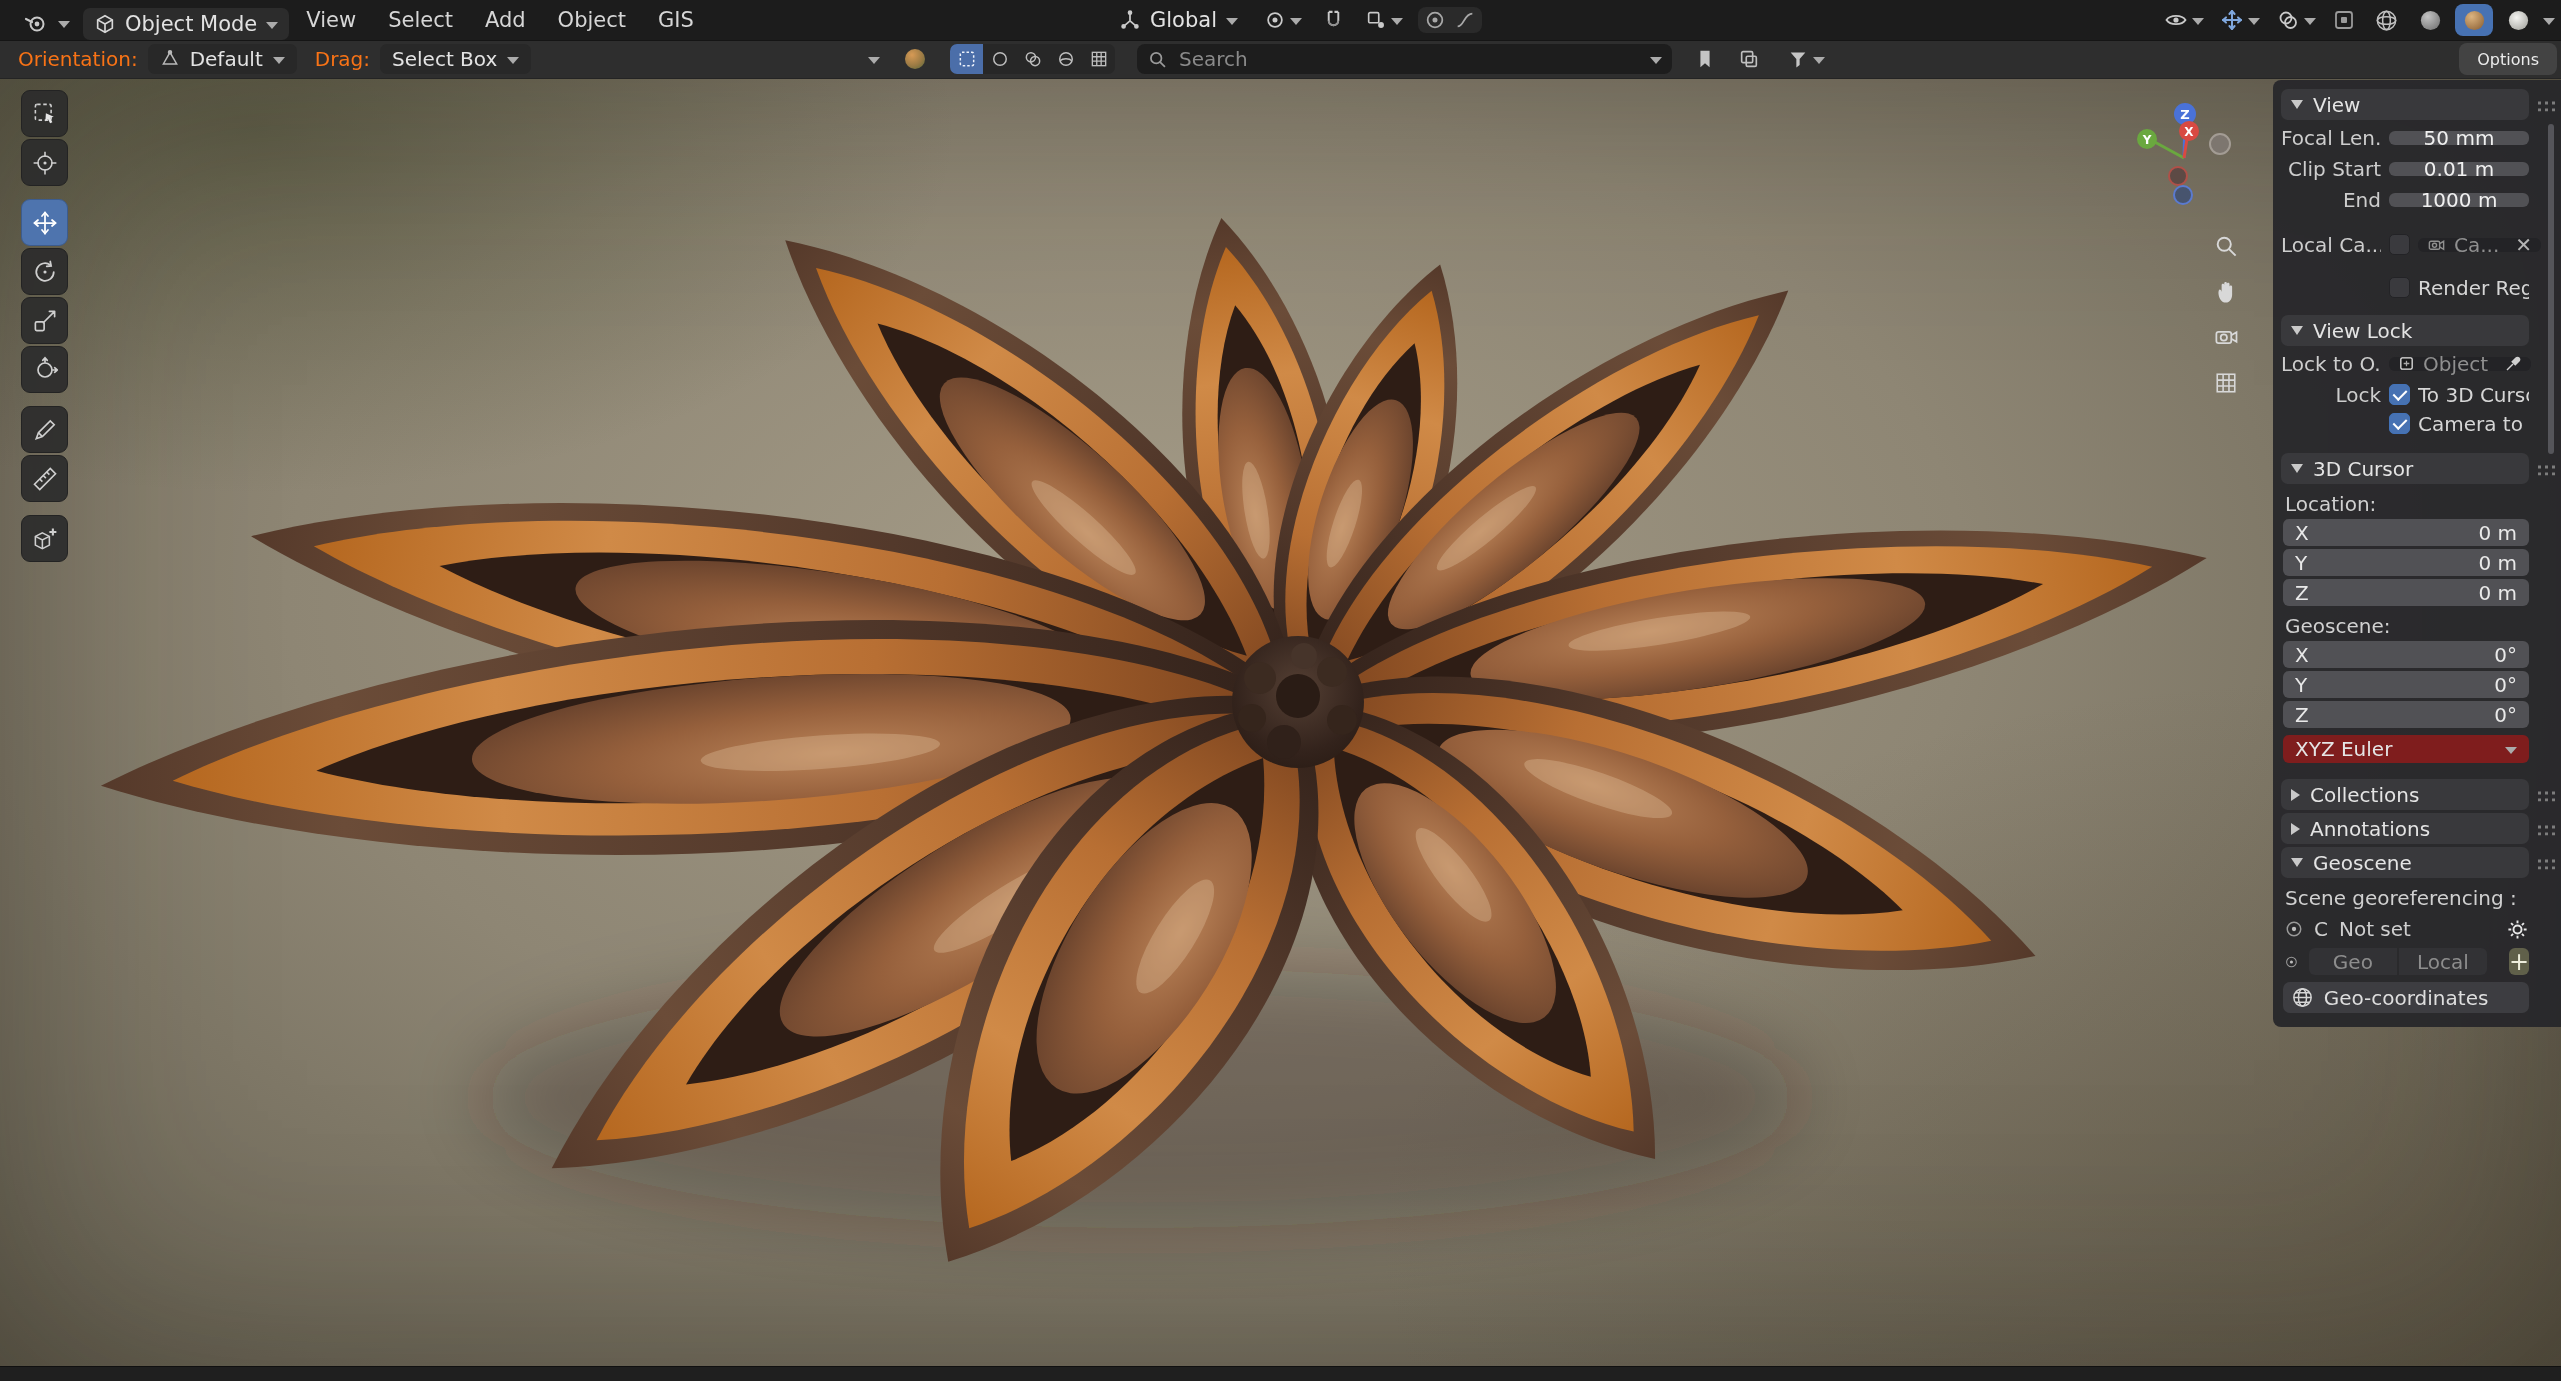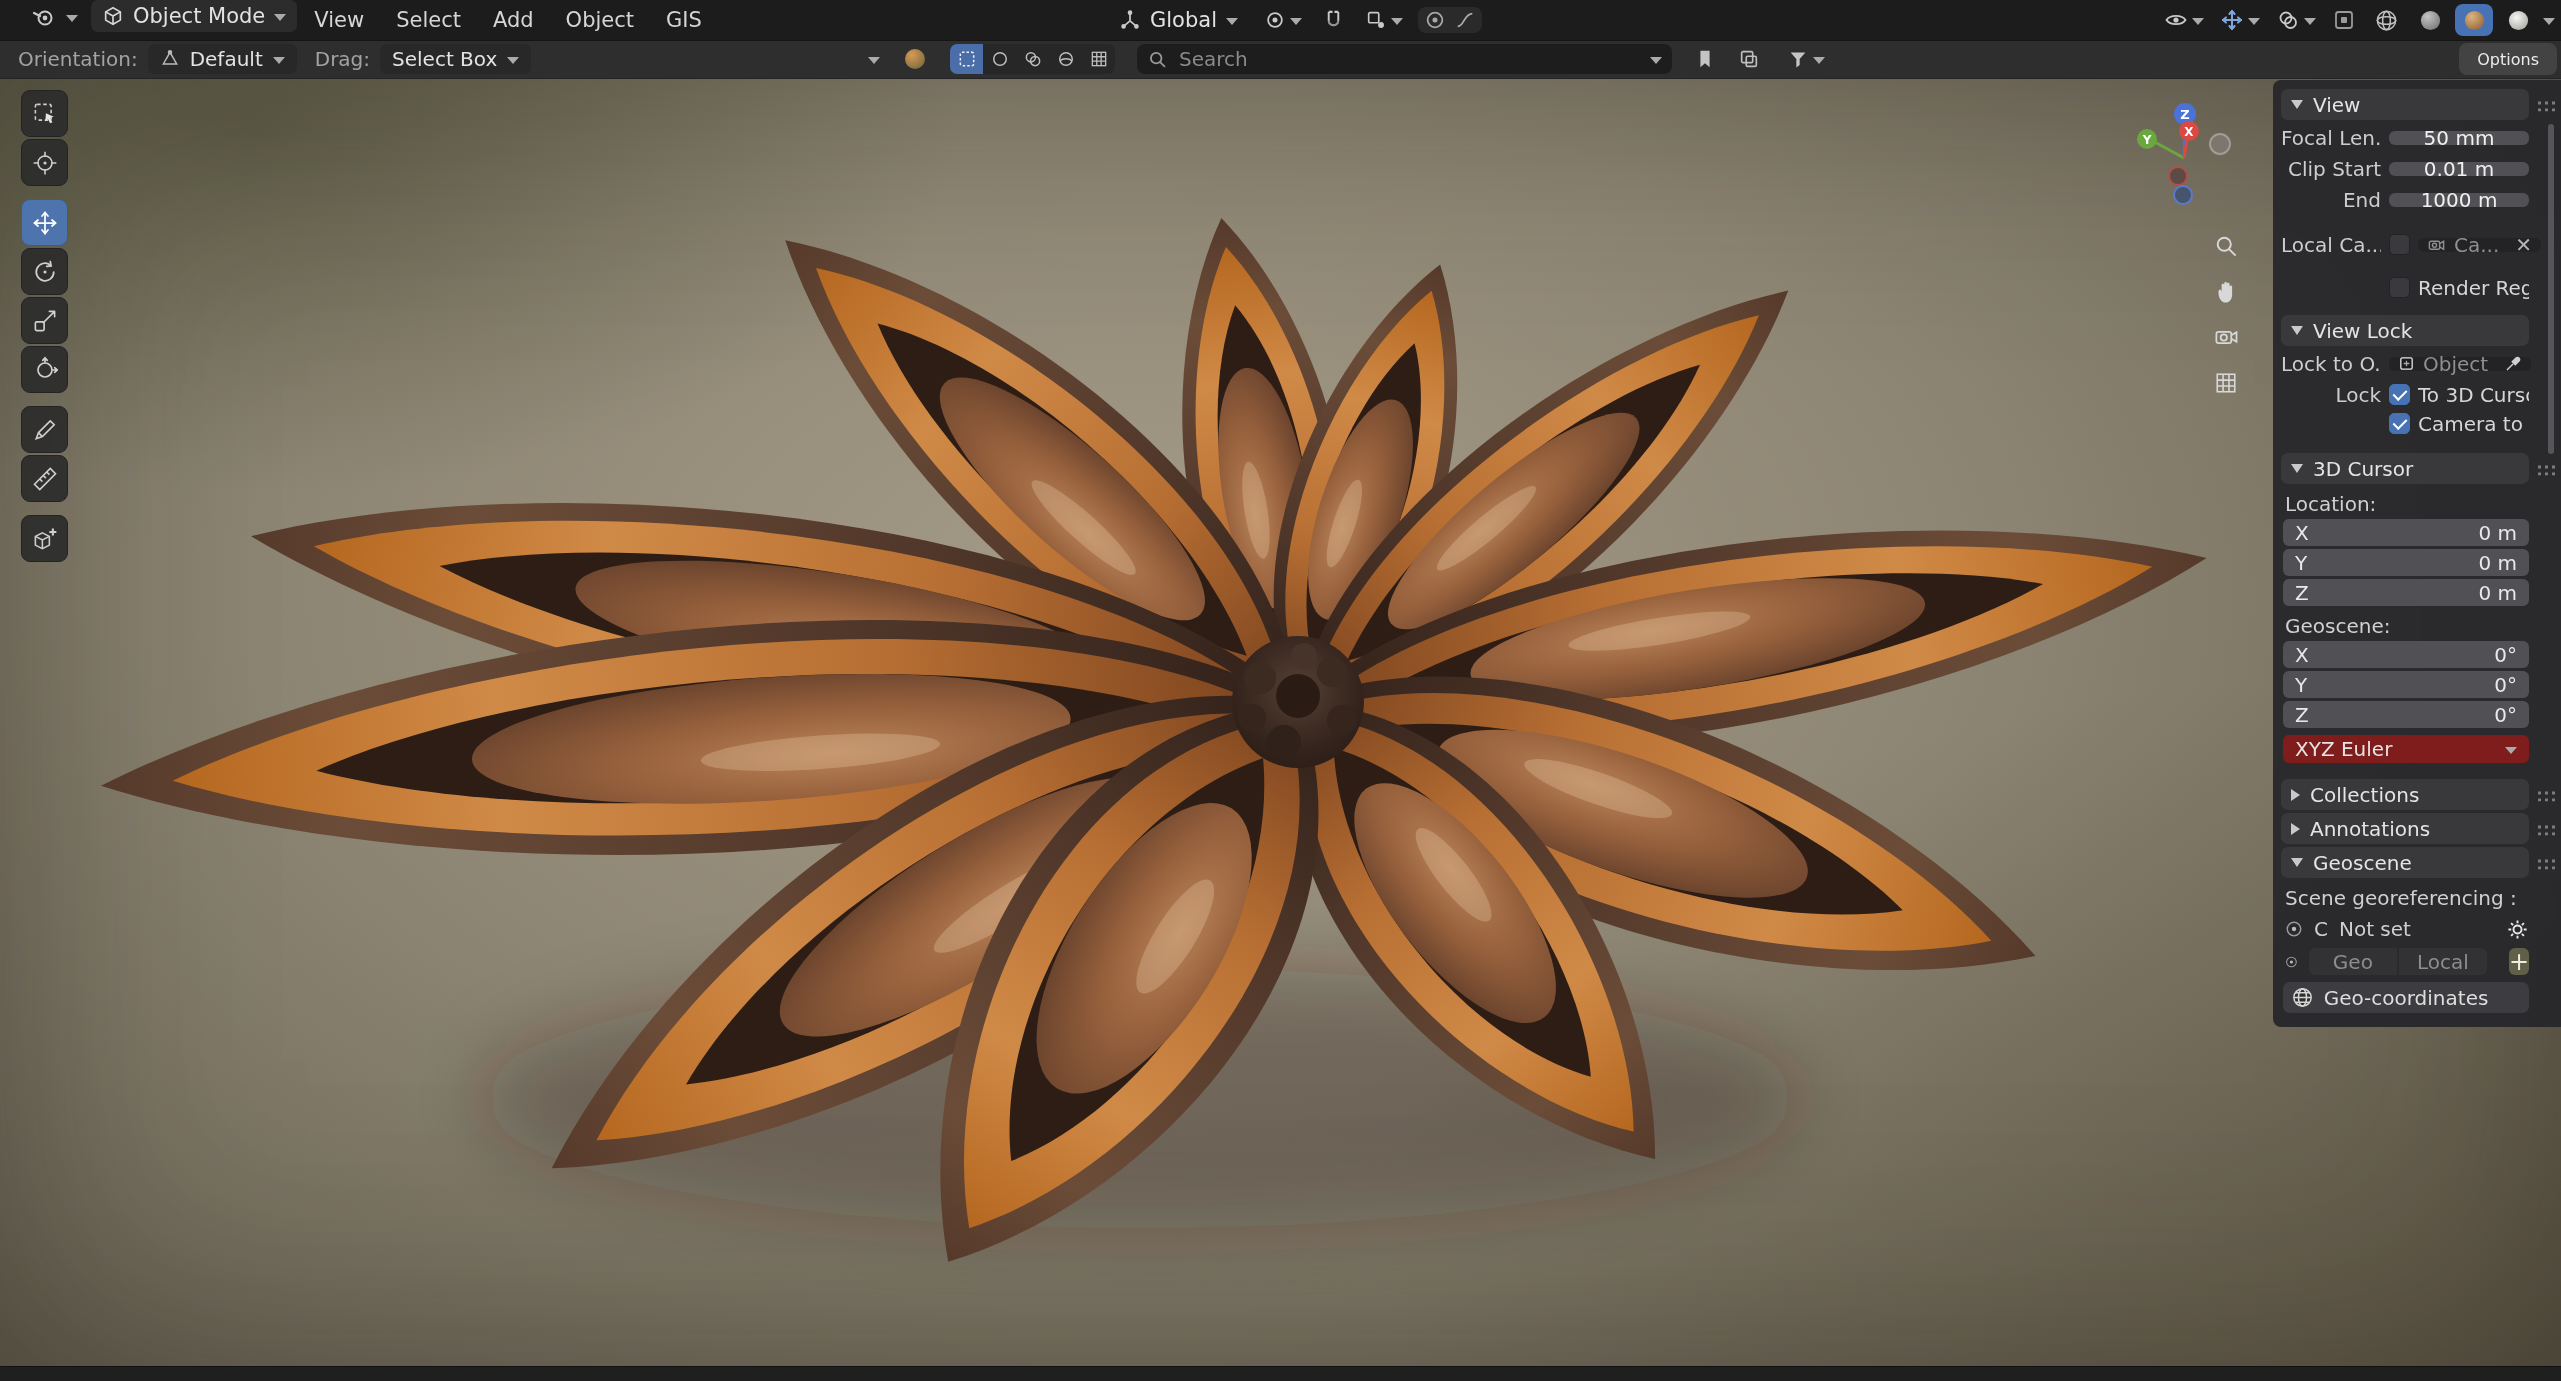--- a/index.html
+++ b/index.html
@@ -6,36 +6,36 @@
   body{
     width:2561px;height:1381px;position:relative;overflow:hidden;
     background:#1d1d1d;font-family:"DejaVu Sans","Liberation Sans",sans-serif;
     -webkit-user-select:none;user-select:none;color:#cfcfcf;
   }
   svg{display:block}
 
   
   .topbar{position:absolute;left:0;top:0;right:0;height:40px;background:#1c1c1c;
     display:flex;align-items:center;font-size:21px;z-index:40;border-bottom:1px solid #151515}
-  .tb-left{display:flex;align-items:flex-start;height:100%;padding-left:20px;gap:2px}
+  .tb-left{display:flex;align-items:flex-end;height:100%;padding-left:12px;gap:2px}
   .menu-item{padding:0 15px;height:100%;display:flex;align-items:center;color:#d6d6d6;cursor:default}
   .dd{display:flex;align-items:center;gap:9px;padding:4px 11px;border-radius:7px;color:#e2e2e2}
   .dd.bg{background:#2c2c2c}
   .chv{width:0;height:0;border-left:6px solid transparent;border-right:6px solid transparent;border-top:7px solid #ababab;margin-top:3px}
   .tb-center{position:absolute;left:1108px;top:0;height:40px;display:flex;align-items:center;gap:10px}
   .tb-right{position:absolute;right:6px;top:0;height:40px;display:flex;align-items:center;gap:6px}
   .icbtn{display:flex;align-items:center;gap:4px;padding:3px 5px;border-radius:6px}
   .pill{background:#2a2a2a;border-radius:8px;display:flex;align-items:center;padding:2px 6px;gap:8px}
   .shadepill{width:38px;height:32px;border-radius:8px;display:flex;align-items:center;justify-content:center}
   .shadepill.active{background:#4772b3}
 
   
   .header{position:absolute;left:0;top:40px;right:0;height:38px;background:#2e2e2e;
     display:flex;align-items:center;font-size:20px;z-index:35;border-bottom:1px solid #242424}
-  .hlabel{color:#a3a3a3;margin:0 10px 0 18px}
+  .hlabel{color:#f97316;margin:0 10px 0 18px}
   .hdd{background:#282828;border-radius:7px;height:30px;padding:0 12px;display:flex;gap:10px;align-items:center;color:#e3e3e3}
   .hcenter{position:absolute;left:868px;top:4px;height:30px;display:flex;align-items:center;gap:22px}
   .seg{display:flex;background:#272727;border-radius:7px;overflow:hidden}
   .segi{width:33px;height:30px;display:flex;align-items:center;justify-content:center}
   .segi.active{background:#4b6ea9}
   .search{width:515px;height:30px;background:#1d1d1d;border-radius:8px;display:flex;align-items:center;padding:0 10px;gap:9px}
   .search input{flex:1;background:transparent;border:none;outline:none;color:#cfcfcf;font-size:20px;font-family:inherit}
   .search input::placeholder{color:#8a8a8a}
   .options-btn{position:absolute;right:4px;top:3px;height:32px;padding:0 18px;background:#434343;border-radius:8px;
     display:flex;align-items:center;color:#ececec;font-size:16px}

